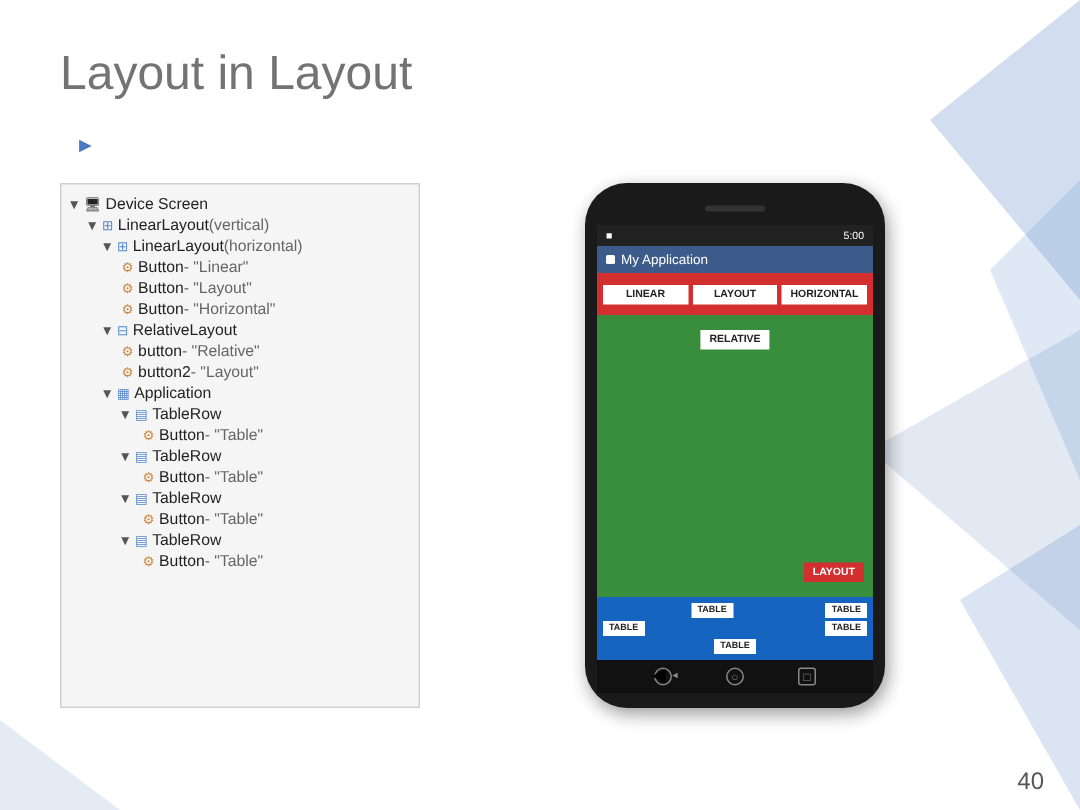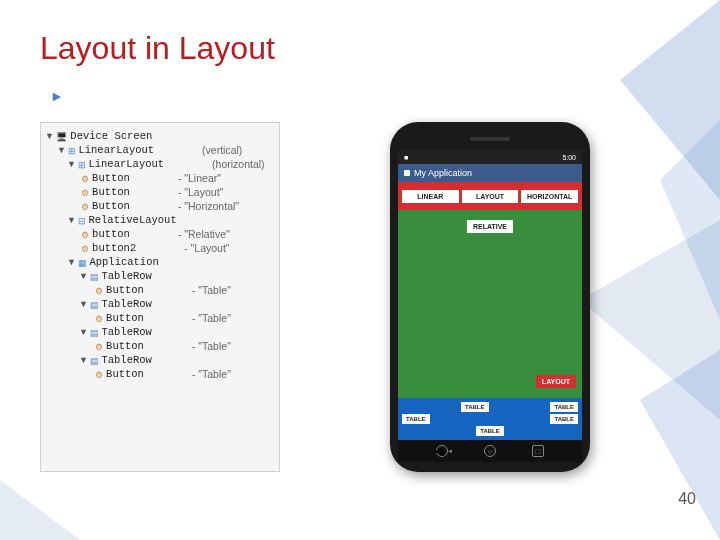--- a/index.html
+++ b/index.html
@@ -24,21 +24,21 @@
 
     .content {
       position: relative;
       z-index: 1;
       padding: 30px 40px 20px 40px;
     }
 
     .slide-title {
       font-size: 32px;
       font-weight: 300;
-      color: #b91c1c;
+      color: #737373;
       margin-bottom: 18px;
     }
 
     .bullet-point {
       display: flex;
       align-items: flex-start;
       margin-bottom: 18px;
       margin-left: 10px;
     }
 
@@ -76,22 +76,22 @@
     .tree-item {
       display: flex;
       align-items: center;
       padding: 1px 0;
       white-space: nowrap;
     }
 
     .tree-item .indent { display: inline-block; }
     .tree-item .arrow { color: #555; font-size: 9px; margin-right: 2px; }
     .tree-item .icon { margin-right: 3px; font-size: 10px; }
-    .tree-item .label { color: #222; font-family: Liberation Mono, monospace; }
-    .tree-item .sublabel { color: #666; padding-left: 48px; }
+    .tree-item .label { color: #222; }
+    .tree-item .sublabel { color: #666; }
 
     
     .phone-area {
       flex: 1;
       display: flex;
       align-items: flex-end;
       justify-content: center;
     }
 
     .phone {
@@ -256,21 +256,21 @@
       border-radius: 50%;
     }
 
     .nav-btn.square-icon {
       border-radius: 2px;
     }
 
     
     .page-number {
       position: absolute;
-      bottom: 32px;
+      bottom: 9px;
       right: 24px;
       font-size: 16px;
       color: #555;
     }
 
     
     .ico-device::before { content: '🖥'; font-size: 9px; }
     .ico-linear::before { content: '⊞'; font-size: 9px; color: #5588cc; }
     .ico-btn::before { content: '⚙'; font-size: 9px; color: #cc8844; }
     .ico-relative::before { content: '⊟'; font-size: 9px; color: #5588cc; }

